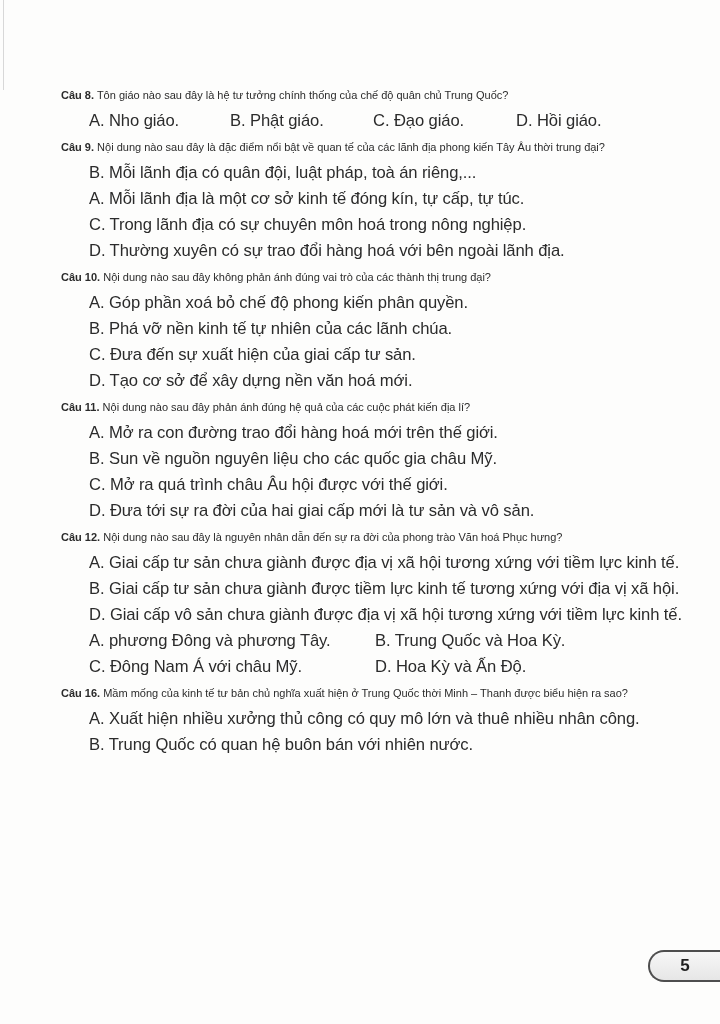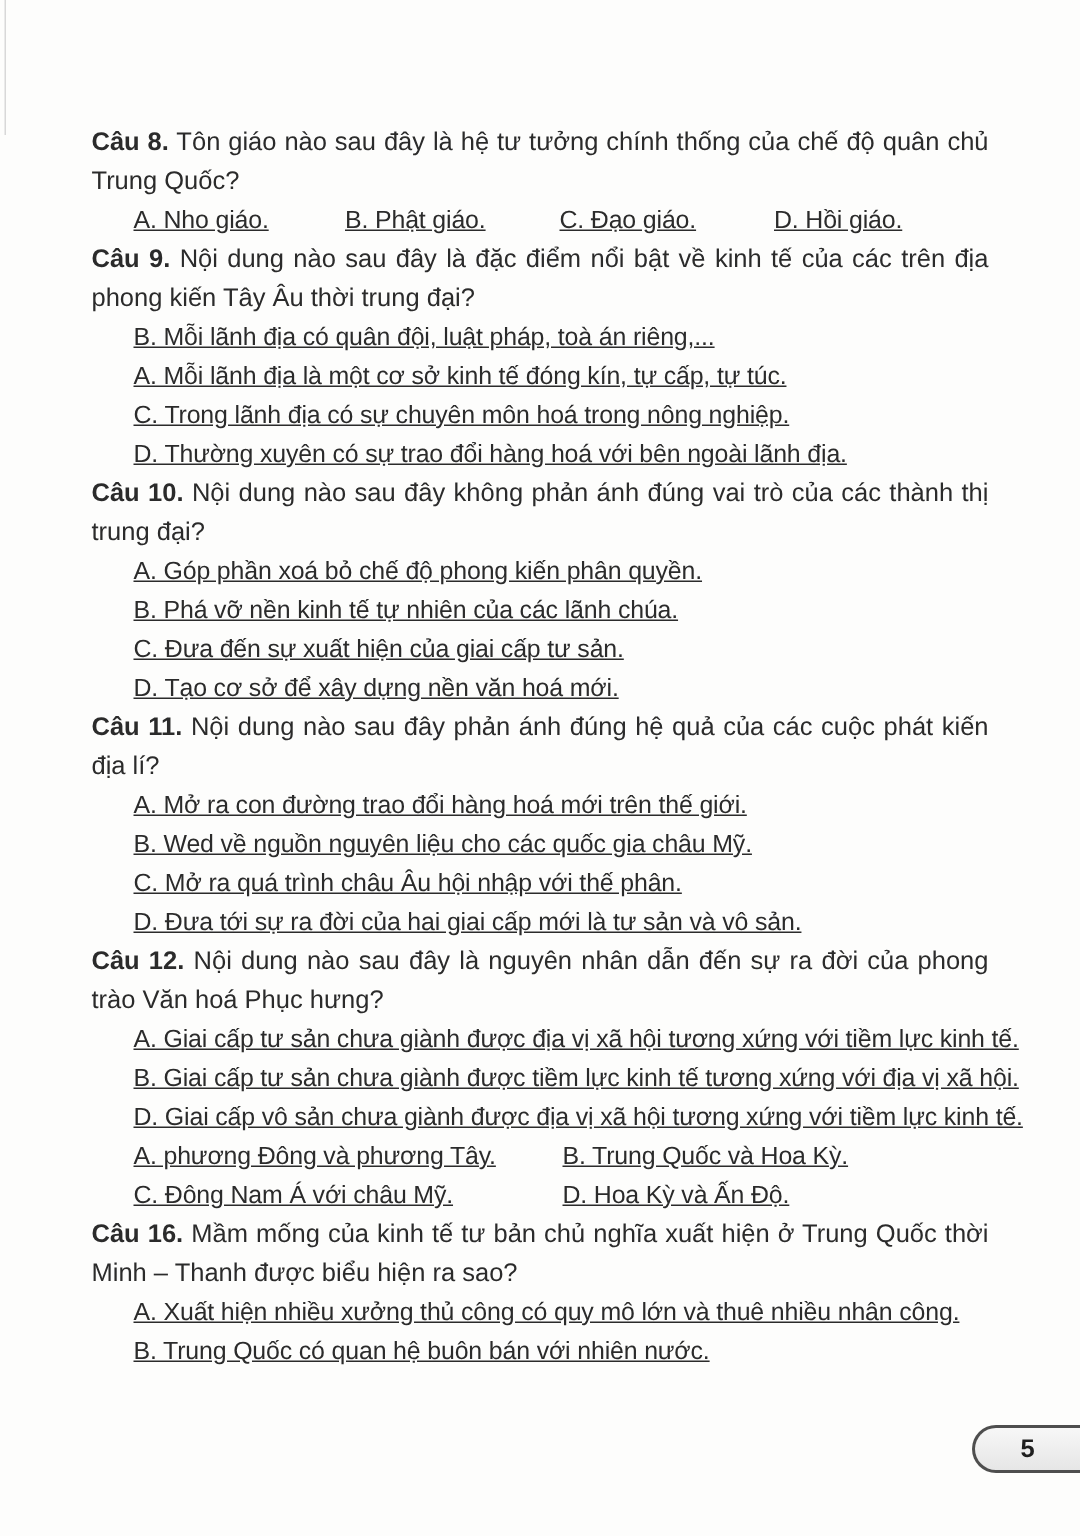--- a/index.html
+++ b/index.html
@@ -13,42 +13,42 @@
   }
   .scan-edge {
     position: absolute; left: 3px; top: 0; width: 1px; height: 90px;
     background: #d8d8d8;
   }
   .content {
     position: absolute; left: 61px; top: 82px; width: 598px;
   }
   .q-text {
     margin: 0;
-    font-size: 17px;
+    font-size: 11px;
     line-height: 26px;
     text-align: justify;
   }
   .q-label { font-weight: bold; }
   .q-bold { font-weight: normal; }
   .opts {
     padding-left: 28px;
     font-size: 16.6px;
     line-height: 26px;
     letter-spacing: -0.1px;
   }
   .opts.stacked .option { display: block; white-space: nowrap; }
   .opts.cols-4 {
     display: grid;
     grid-template-columns: 141px 143px 143px auto;
   }
   .opts.cols-2 {
     display: grid;
     grid-template-columns: 286px auto;
   }
-  .opts .option { white-space: nowrap; text-decoration: underline; }
+  .opts .option { white-space: nowrap; }
   .page-tab {
     position: absolute; left: 648px; top: 950px;
     width: 72px; height: 32px;
     box-sizing: border-box;
     background: linear-gradient(#f7f7f7, #e6e6e6);
     border: 2px solid #4e4e4e;
     border-right: none;
     border-radius: 16px 0 0 16px;
     display: flex; align-items: center; justify-content: center;
   }
@@ -69,21 +69,21 @@
     <p class="q-text"><b class="q-label">Câu 8.</b> <span>Tôn giáo nào sau đây là hệ tư tưởng chính thống của chế độ quân chủ Trung Quốc?</span></p>
     <div class="opts cols-4">
       <span class="option">A. Nho giáo.</span>
       <span class="option">B. Phật giáo.</span>
       <span class="option">C. Đạo giáo.</span>
       <span class="option">D. Hồi giáo.</span>
     </div>
   </section>
 
   <section class="question">
-    <p class="q-text"><b class="q-label">Câu 9.</b> <span>Nội dung nào sau đây là đặc điểm nổi bật về kinh tế của các trên địa phong kiến Tây Âu thời trung đại?</span></p>
+    <p class="q-text"><b class="q-label">Câu 9.</b> <span>Nội dung nào sau đây là đặc điểm nổi bật về quan tế của các lãnh địa phong kiến Tây Âu thời trung đại?</span></p>
     <div class="opts stacked">
       <span class="option">B. Mỗi lãnh địa có quân đội, luật pháp, toà án riêng,...</span>
       <span class="option">A. Mỗi lãnh địa là một cơ sở kinh tế đóng kín, tự cấp, tự túc.</span>
       <span class="option">C. Trong lãnh địa có sự chuyên môn hoá trong nông nghiệp.</span>
       <span class="option">D. Thường xuyên có sự trao đổi hàng hoá với bên ngoài lãnh địa.</span>
     </div>
   </section>
 
   <section class="question">
     <p class="q-text"><b class="q-label">Câu 10.</b> <span>Nội dung nào sau đây</span> <b class="q-bold">không</b> <span>phản ánh đúng vai trò của các thành thị trung đại?</span></p>
@@ -92,22 +92,22 @@
       <span class="option">B. Phá vỡ nền kinh tế tự nhiên của các lãnh chúa.</span>
       <span class="option">C. Đưa đến sự xuất hiện của giai cấp tư sản.</span>
       <span class="option">D. Tạo cơ sở để xây dựng nền văn hoá mới.</span>
     </div>
   </section>
 
   <section class="question">
     <p class="q-text"><b class="q-label">Câu 11.</b> <span>Nội dung nào sau đây phản ánh đúng hệ quả của các cuộc phát kiến địa lí?</span></p>
     <div class="opts stacked">
       <span class="option">A. Mở ra con đường trao đổi hàng hoá mới trên thế giới.</span>
-      <span class="option">B. Wed về nguồn nguyên liệu cho các quốc gia châu Mỹ.</span>
-      <span class="option">C. Mở ra quá trình châu Âu hội nhập với thế phân.</span>
+      <span class="option">B. Sun về nguồn nguyên liệu cho các quốc gia châu Mỹ.</span>
+      <span class="option">C. Mở ra quá trình châu Âu hội được với thế giới.</span>
       <span class="option">D. Đưa tới sự ra đời của hai giai cấp mới là tư sản và vô sản.</span>
     </div>
   </section>
 
   <section class="question">
     <p class="q-text"><b class="q-label">Câu 12.</b> <span>Nội dung nào sau đây là nguyên nhân dẫn đến sự ra đời của phong trào Văn hoá Phục hưng?</span></p>
     <div class="opts stacked">
       <span class="option">A. Giai cấp tư sản chưa giành được địa vị xã hội tương xứng với tiềm lực kinh tế.</span>
       <span class="option">B. Giai cấp tư sản chưa giành được tiềm lực kinh tế tương xứng với địa vị xã hội.</span>
       <span class="option">D. Giai cấp vô sản chưa giành được địa vị xã hội tương xứng với tiềm lực kinh tế.</span>

